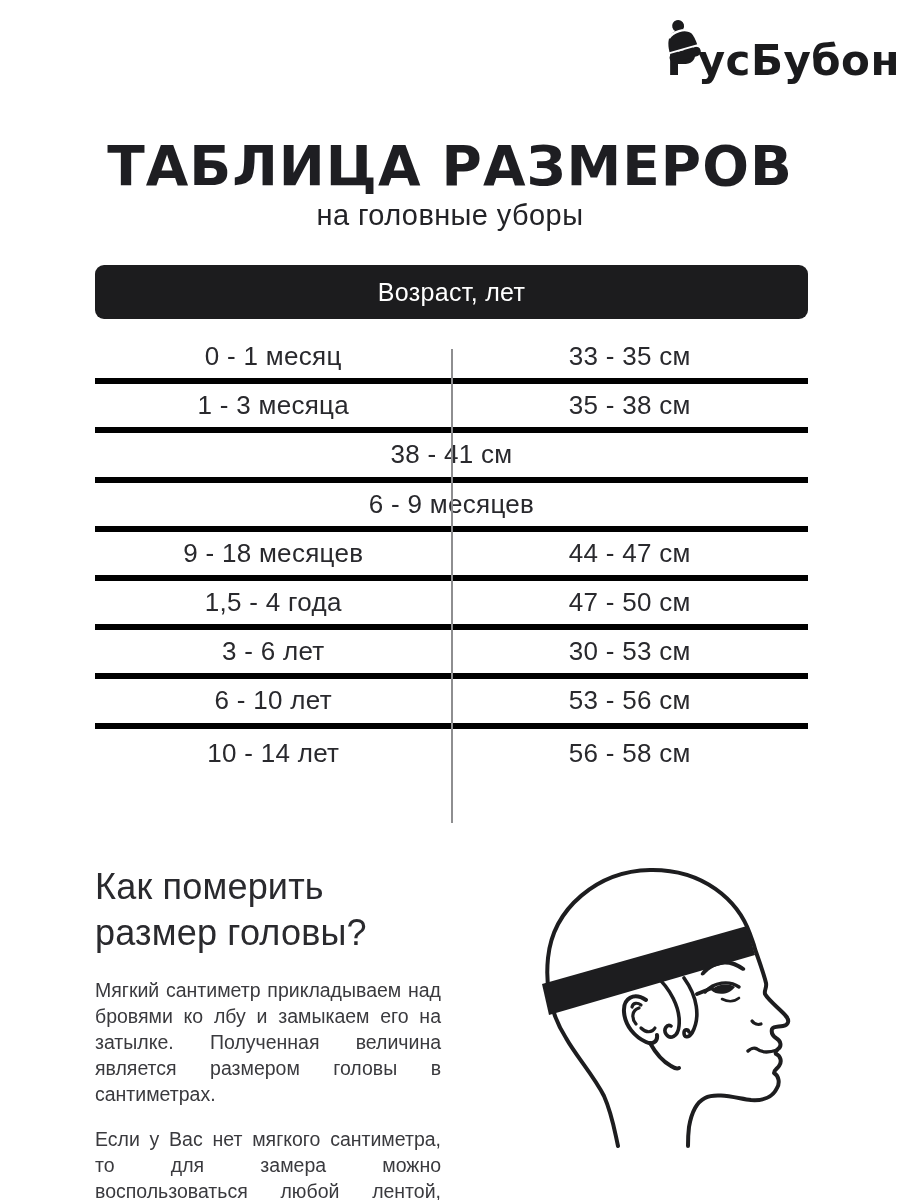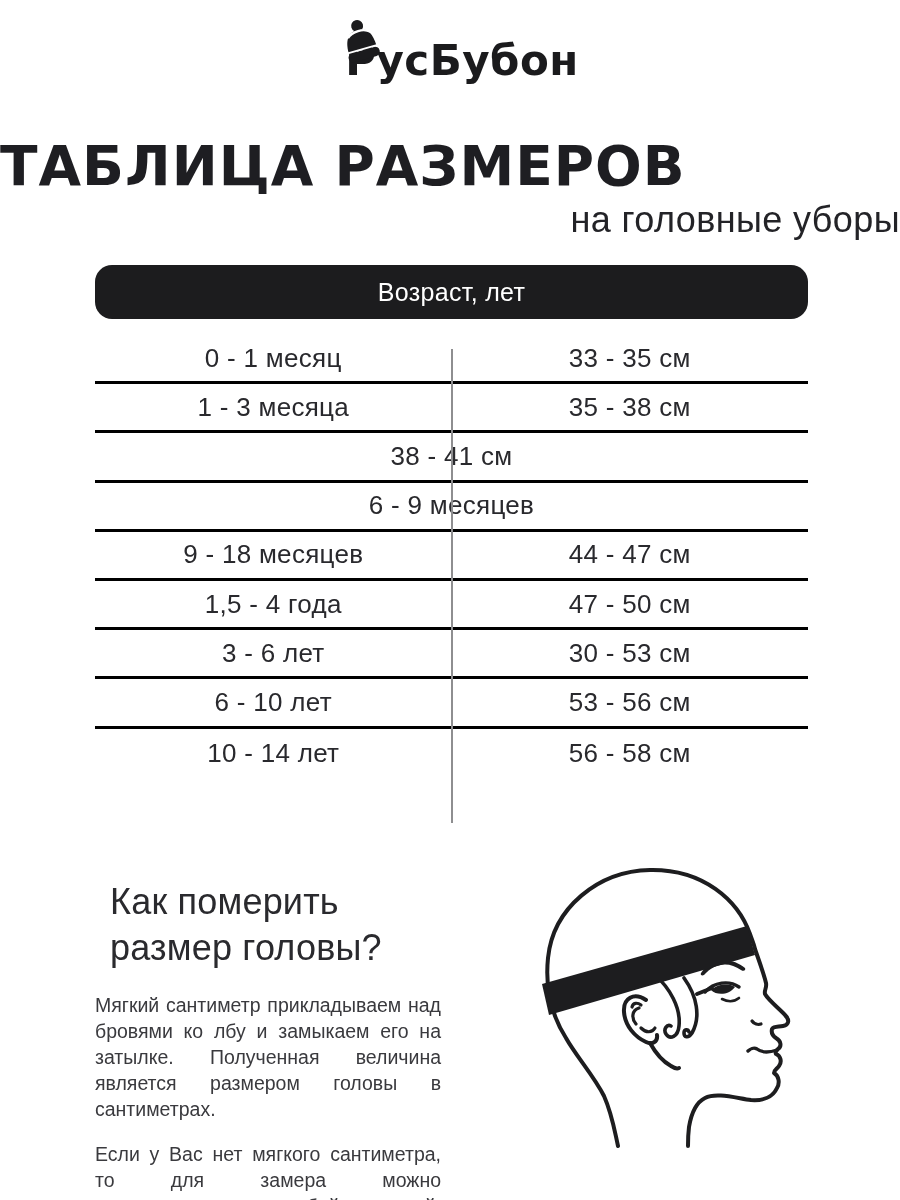--- a/index.html
+++ b/index.html
@@ -1,42 +1,42 @@
 <!DOCTYPE html>
 <html lang="ru"><head>
 <meta charset="utf-8">
 <style>
   html,body{margin:0;padding:0;background:#ffffff;}
   .page{
     position:relative;width:900px;height:1200px;margin:0 auto;background:#ffffff;
     font-family:"Liberation Sans", sans-serif;color:#1e1e22;overflow:hidden;
   }
   
-  .logo{position:absolute;top:36px;left:0;right:0;display:flex;justify-content:center;margin-left:24px;}
+  .logo{position:absolute;top:36px;left:0;right:0;display:flex;justify-content:flex-end;margin-left:24px;}
   .logo-inner{position:relative;font-family:"DejaVu Sans",sans-serif;font-weight:bold;
     font-size:42px;letter-spacing:.5px;color:#1b1b1d;}
   .beanie{position:absolute;left:-8px;top:-17px;width:46px;height:42px;transform:rotate(-16deg);}
   
-  .main-title{position:absolute;top:134px;left:0;width:900px;
+  .main-title{position:absolute;top:134px;left:0;width:900px;text-align:center;
     font-family:"DejaVu Sans",sans-serif;font-weight:bold;font-size:55px;letter-spacing:1px;color:#1e1e22;}
-  .subtitle{position:absolute;top:199px;left:0;width:900px;text-align:right;
-    font-size:36px;font-weight:400;letter-spacing:.4px;color:#232327;}
+  .subtitle{position:absolute;top:199px;left:0;width:900px;text-align:center;
+    font-size:29px;font-weight:400;letter-spacing:.4px;color:#232327;}
   
   .size-table{position:absolute;left:95px;top:265px;width:713px;}
   .pills{display:flex;gap:18px;}
-  .pill{flex:1 1 0;height:54px;background:#1c1c1e;border-radius:17px;color:#ffffff;
+  .pill{flex:1 1 0;height:54px;background:#1c1c1e;border-radius:9px;color:#ffffff;
     display:flex;align-items:center;justify-content:center;font-size:25px;letter-spacing:.3px;}
   .rows{position:relative;margin-top:16px;}
   .row{height:49.2px;display:flex;align-items:center;box-sizing:border-box;}
-  .row:not(:last-child){border-bottom:3px solid #000000;}
+  .row:not(:last-child){border-bottom:6px solid #000000;}
   .cell{flex:1 1 0;text-align:center;font-size:26px;letter-spacing:.3px;color:#29292d;}
   .vline{position:absolute;left:50%;margin-left:-1px;top:14px;height:474px;width:2px;background:#8e8e90;}
   
   .howto{position:absolute;left:95px;top:864px;width:354px;}
-  .howto h2{margin:15px;font-size:36px;font-weight:400;line-height:1.28;letter-spacing:.2px;color:#2a2a2e;}
+  .howto h2{margin:0;font-size:36px;font-weight:400;line-height:1.28;letter-spacing:.2px;color:#2a2a2e;}
   .howto p{margin:22px 8px 0 0;font-size:19.5px;line-height:1.33;text-align:justify;
     hyphens:auto;-webkit-hyphens:auto;color:#3a3a3e;}
   .howto p + p{margin-top:19px;}
   
   .figure{position:absolute;left:538px;top:856px;width:272px;height:292px;}
 </style>
 </head>
 <body>
 
 <div class="page">

